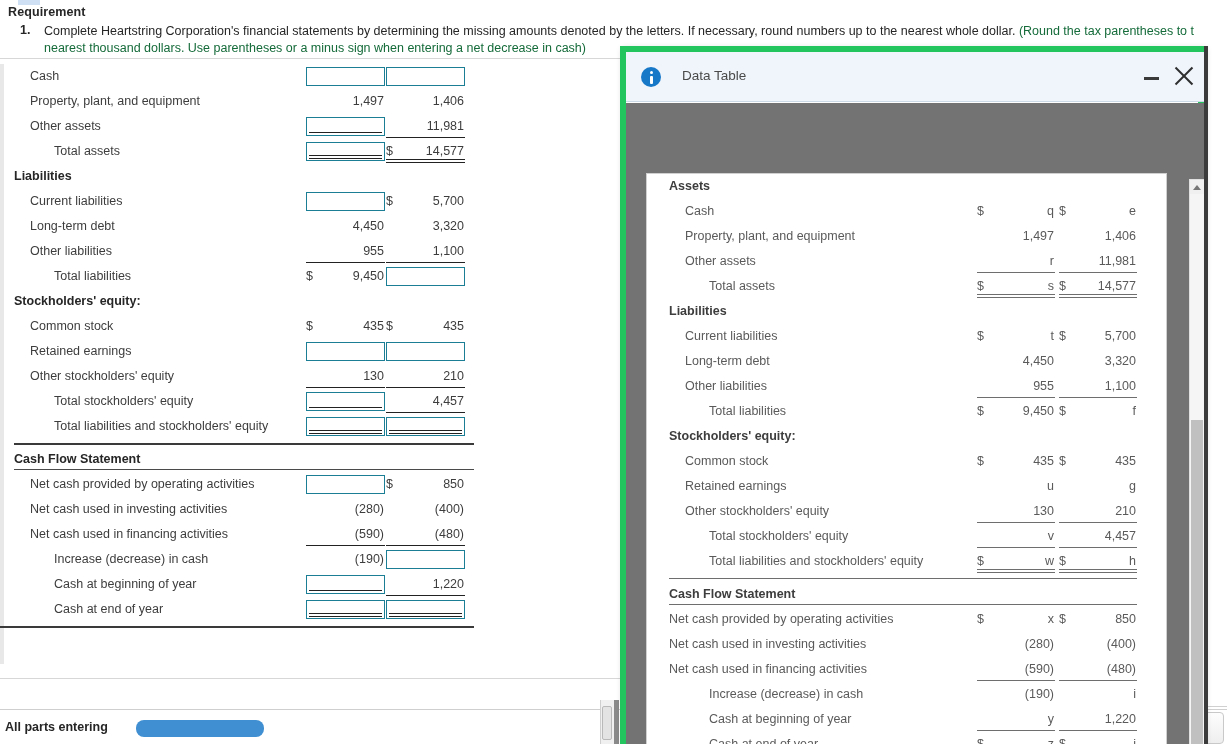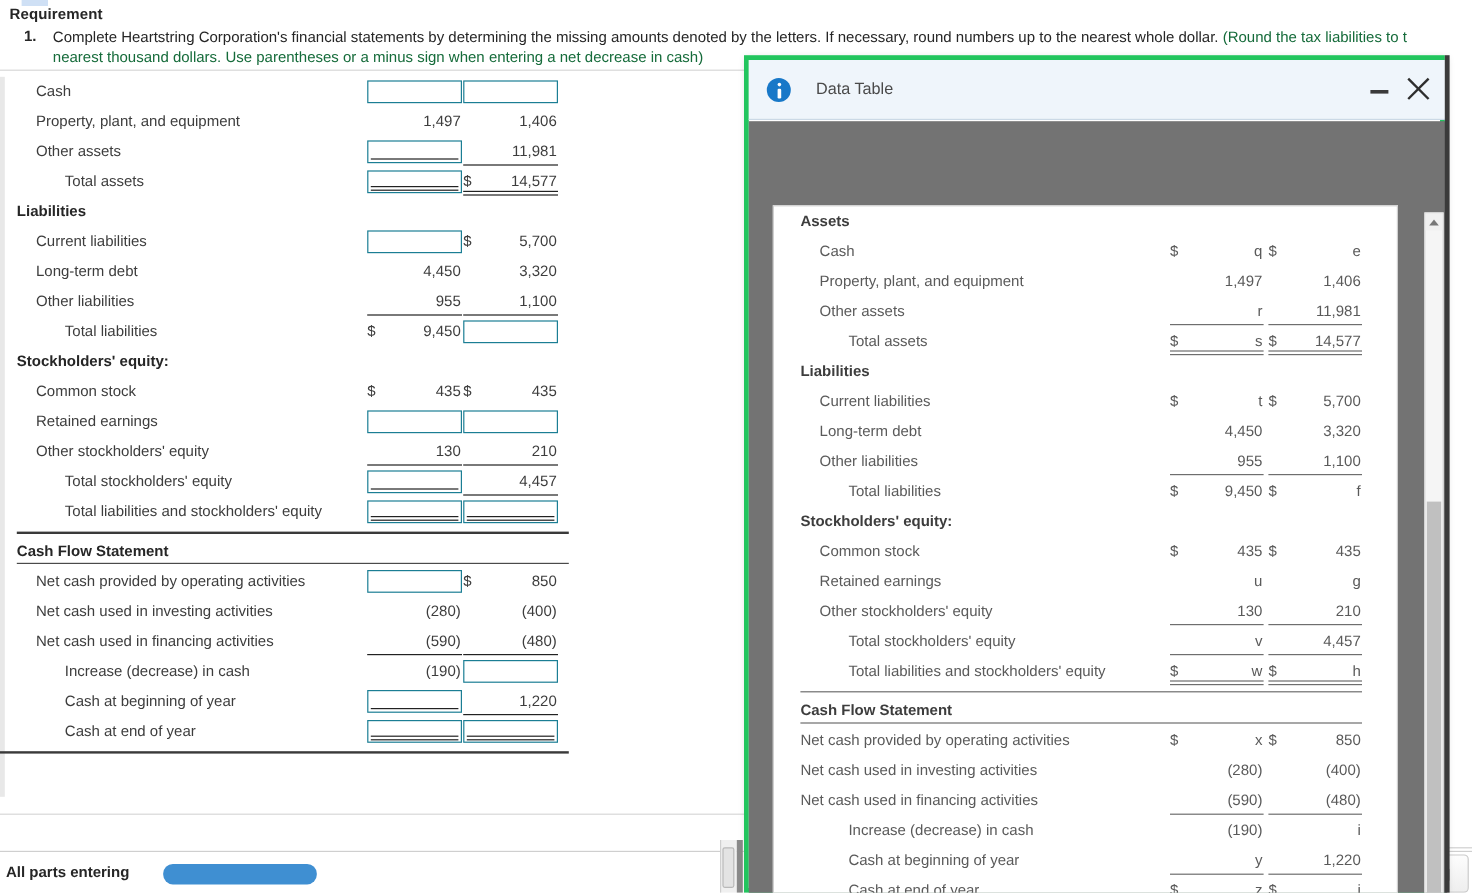--- a/index.html
+++ b/index.html
@@ -110,21 +110,21 @@
   .backbtn .tri {
     position:absolute; left:14px; top:11px;
     width:0; height:0; border-top:5px solid transparent; border-bottom:5px solid transparent;
     border-right:7px solid #9a9a9a;
   }
   .botright-rule { position:absolute; left:1150px; top:706px; width:77px; height:1px; background:#d0d0d0; }
 
   
   .dlg {
     position:absolute; left:620px; top:46px; width:584px; height:698px;
-    background:#ffffff; border:4px solid #22c55e;
+    background:#ffffff; border:6px solid #22c55e;
     box-shadow: 2px 2px 6px rgba(0,0,0,.18);
   }
   .dlg-title {
     position:absolute; left:0; top:0; width:582px; height:50px;
     background:#eff5fb; border-bottom:1px solid #cbd9e6;
   }
   .info-icon {
     position:absolute; left:15px; top:15px; width:20px; height:20px;
     border-radius:50%; background:#1878c8;
   }
@@ -191,21 +191,21 @@
 
   <div class="page">
 
     <div class="topnub"></div>
 
     <div class="req-head">Requirement</div>
 
     <div class="req-body">
       <div class="req-num">1.</div>
       <div class="req-text">
-        <span>Complete Heartstring Corporation's financial statements by determining the missing amounts denoted by the letters. If necessary, round numbers up to the nearest whole dollar. </span><span class="green">(Round the tax liabilities to t</span>
+        <span>Complete Heartstring Corporation's financial statements by determining the missing amounts denoted by the letters. If necessary, round numbers up to the nearest whole dollar. </span><span class="green">(Round the tax parentheses to t</span>
         <span class="line2 green">nearest thousand dollars. Use parentheses or a minus sign when entering a net decrease in cash)</span>
       </div>
     </div>
 
     <div class="req-rule"></div>
 
     <div class="fs" id="fs">
       <div class="fs-scroll-left"></div>
     <div class="row" style="position: absolute; left: 0px; top: 0px; width: 620px;">
           <div class="label ind1">Cash</div>

